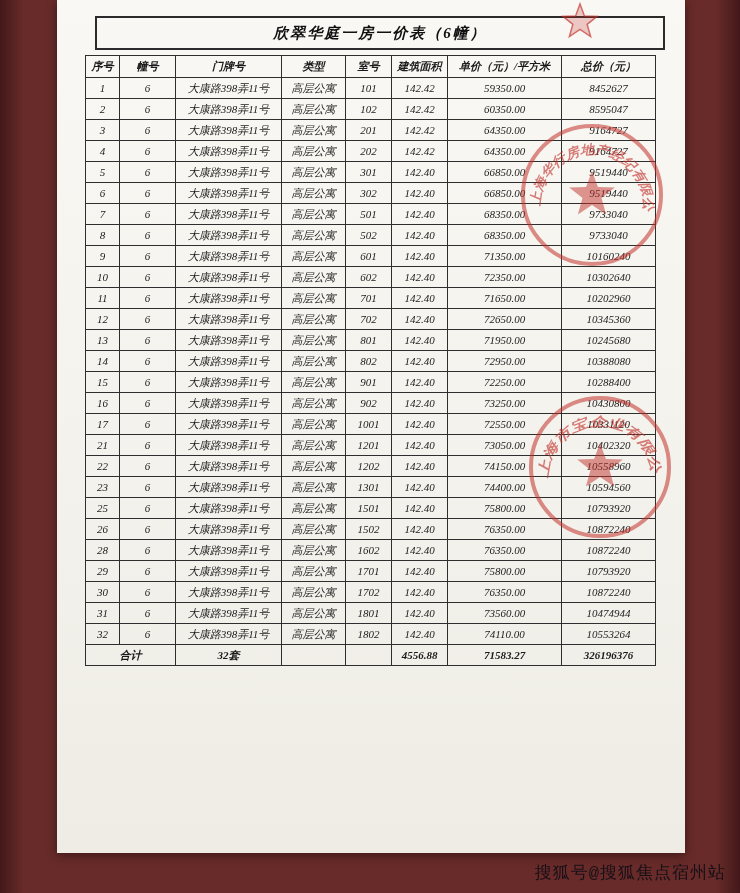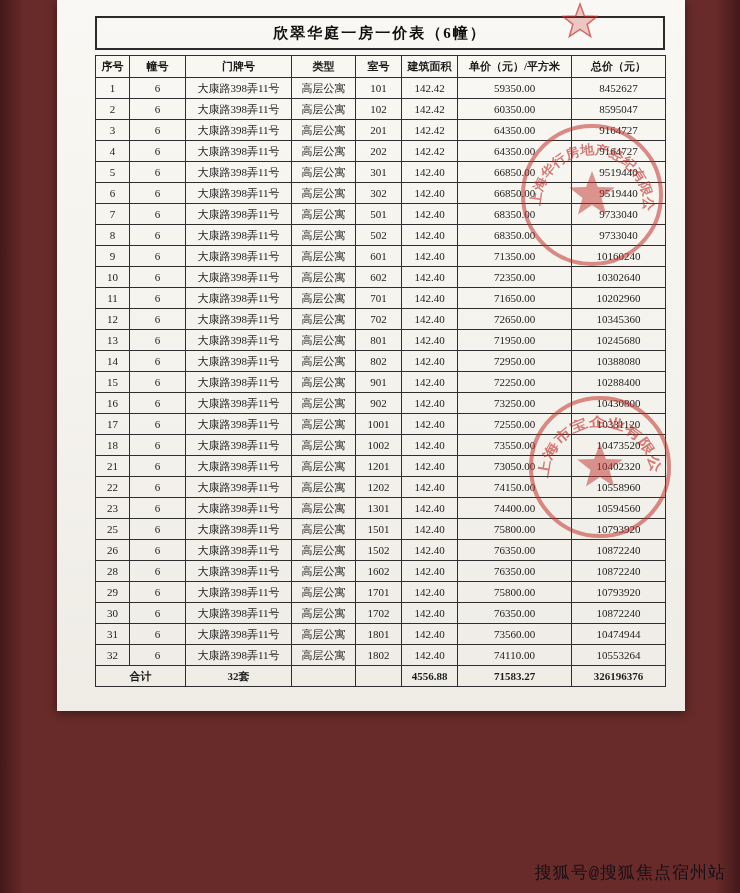--- a/index.html
+++ b/index.html
@@ -2,32 +2,33 @@
 <html><head>
 <meta charset="utf-8">
 <style>
   html,body{margin:0;padding:0;}
   body{
     width:740px;height:893px;position:relative;overflow:hidden;
     background:linear-gradient(90deg,#43181a 0px,#682b29 24px,#682b29 716px,#43181a 740px);
     font-family:"Liberation Sans",sans-serif;
   }
   .document{
-    position:absolute;left:57px;top:0;width:628px;height:711px;
+    position:absolute;left:57px;top:0;width:628px;height:853px;
     background:linear-gradient(180deg,#f9f8f4 0%,#f4f2ec 55%,#eeece5 100%);
     box-shadow:0 2px 10px rgba(0,0,0,.45);
+    font-style:italic;
   }
   .title-box{
     margin:16px 20px 5px 38px;height:30px;border:2px solid #2b2b2b;
     display:flex;align-items:center;justify-content:center;
     font-family:"Liberation Serif","DejaVu Serif",serif;
     font-weight:bold;font-size:15px;letter-spacing:2px;color:#111;
   }
   .price-table{
-    margin-left:38px;width:570px;border-collapse:collapse;table-layout:fixed;
+    margin-left:28px;width:570px;border-collapse:collapse;table-layout:fixed;
     font-family:"Liberation Serif","DejaVu Serif",serif;color:#1b1b1b;
   }
   .price-table th{
     font-size:11px;font-weight:bold;height:21px;border:1px solid #2e2e2e;
     padding:0;text-align:center;white-space:nowrap;overflow:hidden;
   }
   .price-table td{
     font-size:11px;text-align:center;height:20px;border:1px solid #2e2e2e;
     padding:0 1px;white-space:nowrap;overflow:hidden;
   }
@@ -240,30 +241,20 @@
             <td>17</td>
             <td>6</td>
             <td>大康路398弄11号</td>
             <td>高层公寓</td>
             <td>1001</td>
             <td>142.40</td>
             <td>72550.00</td>
             <td>10331120</td>
           </tr>
           <tr>
-            <td>18</td>
-            <td>6</td>
-            <td>大康路398弄11号</td>
-            <td>高层公寓</td>
-            <td>1002</td>
-            <td>142.40</td>
-            <td>73550.00</td>
-            <td>10473520</td>
-          </tr>
-          <tr>
             <td>21</td>
             <td>6</td>
             <td>大康路398弄11号</td>
             <td>高层公寓</td>
             <td>1201</td>
             <td>142.40</td>
             <td>73050.00</td>
             <td>10402320</td>
           </tr>
           <tr>

